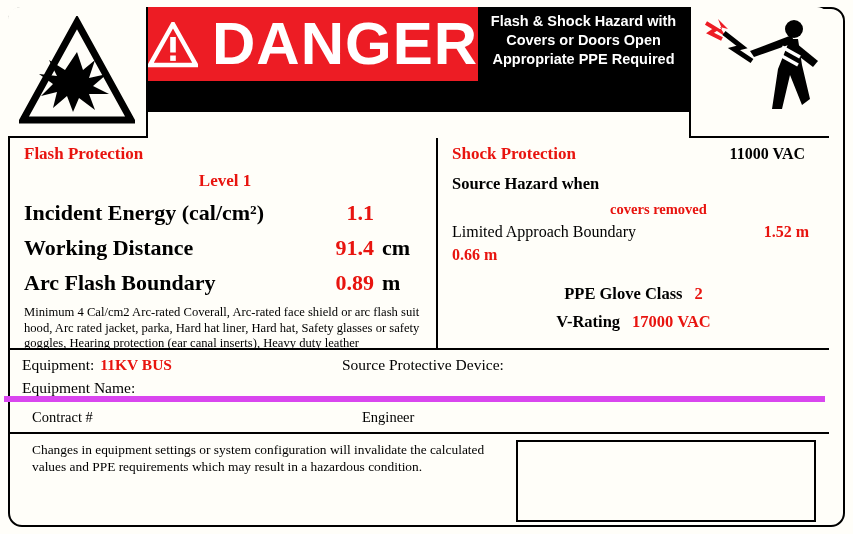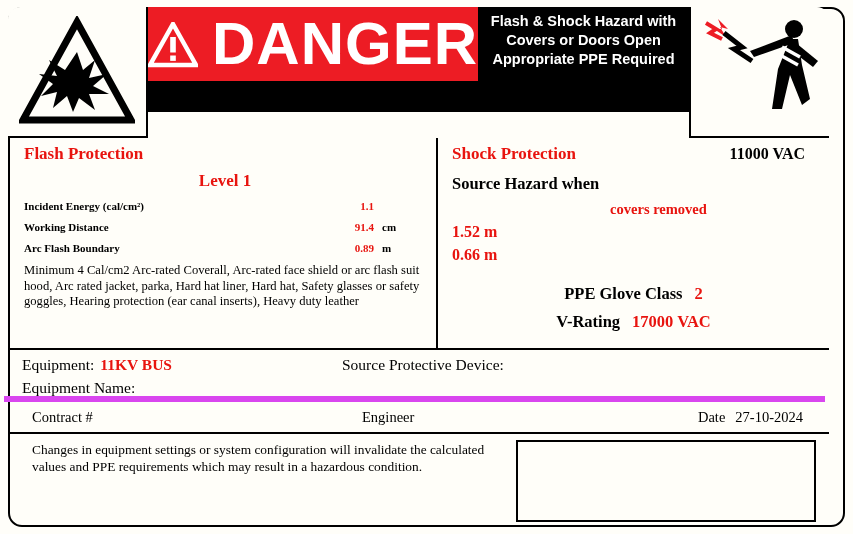--- a/index.html
+++ b/index.html
@@ -138,21 +138,21 @@
     text-align: center;
     font-weight: bold;
     font-size: 17px;
     color: #e8140f;
     margin-top: 7px;
   }
   .row {
     display: flex;
     align-items: flex-start;
     margin-top: 9px;
-    font-size: 11px;
+    font-size: 22px;
     font-weight: bold;
   }
   .row .k { flex: 1; }
   .row .v {
     color: #e8140f;
     width: 64px;
     text-align: right;
     white-space: nowrap;
   }
   .row .u {
@@ -387,20 +387,21 @@
     <div class="col-right">
       <div class="r-head">
         <span class="k">Shock Protection</span>
         <span class="v">11000 VAC</span>
       </div>
 
       <div class="shock-when">Source Hazard when</div>
       <div class="covers">covers removed</div>
 
       <div class="rrow">
+        <span class="k">Limited Approach Boundary</span>
         <span class="v">1.52 m</span>
       </div>
       <div class="rrow">
         <span class="v">0.66 m</span>
       </div>
 
       <div class="glove">
         <span class="k">PPE Glove Class</span>
         <span class="v">2</span>
       </div>
@@ -418,22 +419,19 @@
       <span class="spd">Source Protective Device:</span>
     </div>
     <div class="equip-line equip-name">
       <span class="lbl">Equipment Name:</span>
     </div>
   </div>
 
   <div class="contract">
     <div class="c1">Contract #</div>
     <div class="c2">Engineer</div>
-    <div class="c3">
-      <span>Date</span><span class="dt">27-10-2024</span>
-    </div>
   </div>
 
   <div class="footer">
     <div class="foot-left">Changes in equipment settings or system configuration will invalidate the calculated values and PPE requirements which may result in a hazardous condition.</div>
   </div>
   <div class="foot-box"></div>
 </div>
 
 </body></html>

